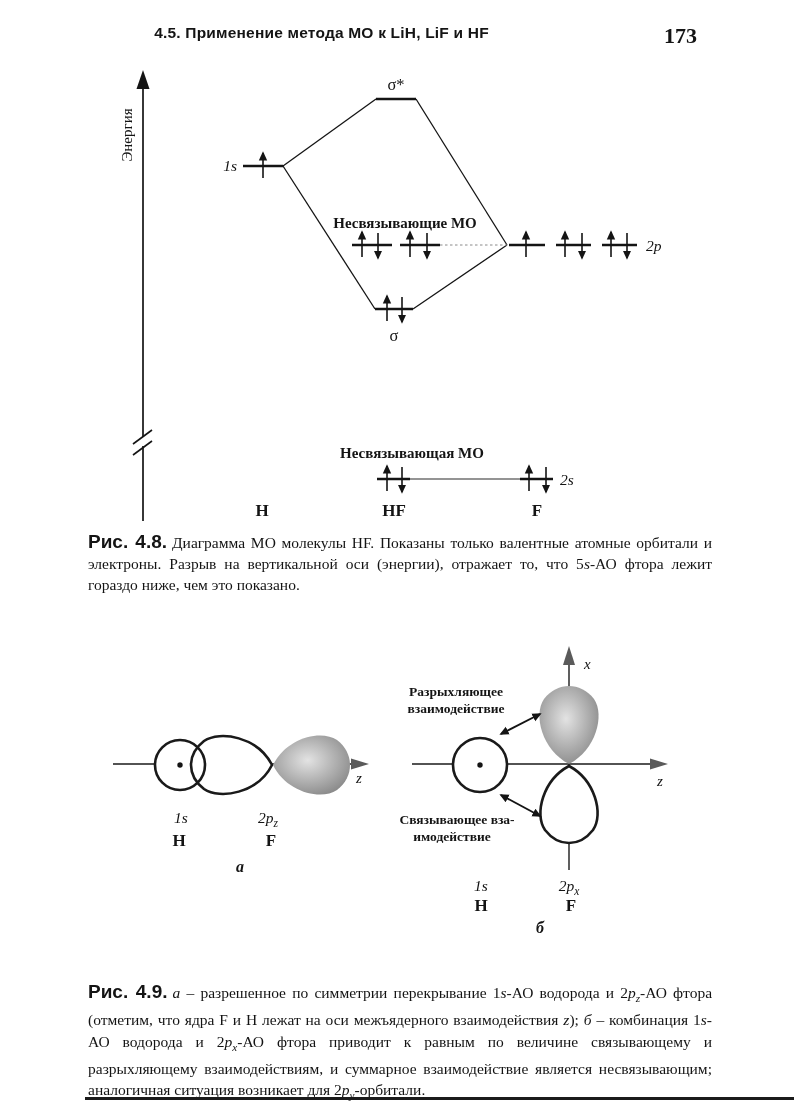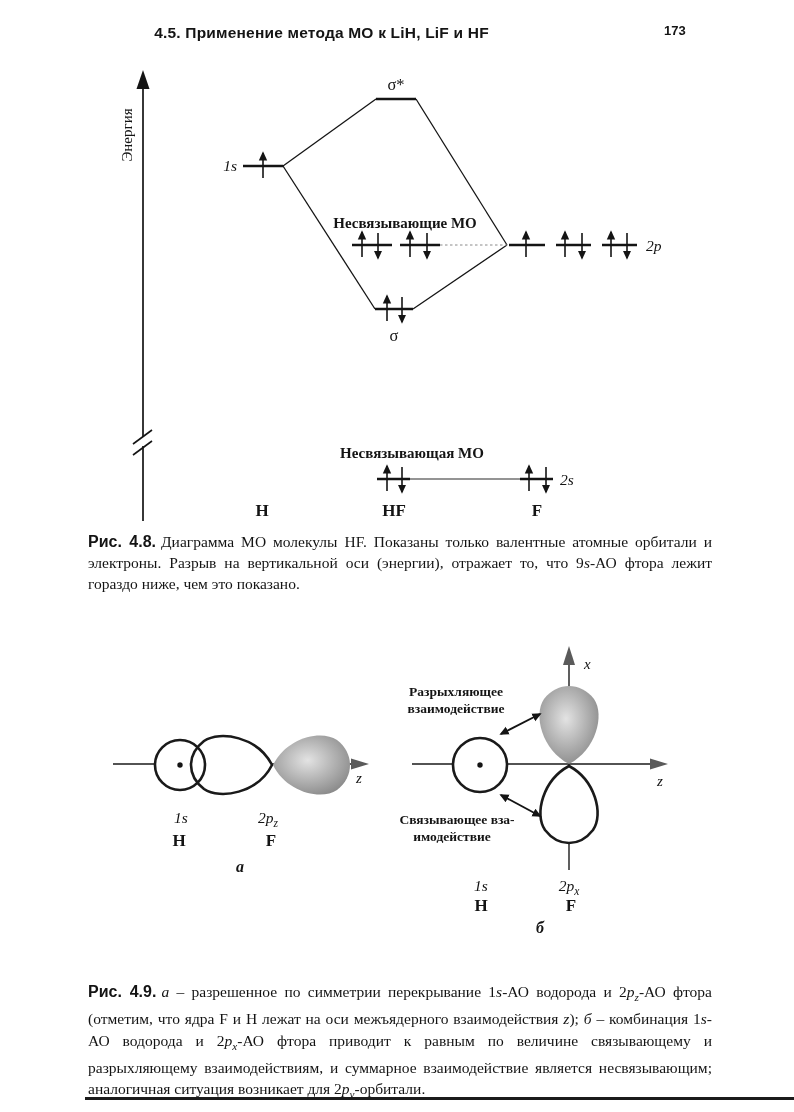--- a/index.html
+++ b/index.html
@@ -4,37 +4,37 @@
 <style>
   html,body{margin:0;padding:0;}
   body{background:#ffffff;font-family:"Liberation Serif","DejaVu Serif",serif;color:#141414;}
   #page{position:relative;width:794px;height:1112px;background:#ffffff;overflow:hidden;}
 
   
   .running-head{position:absolute;top:24px;left:0;width:643px;text-align:center;
     font-family:"Liberation Sans","DejaVu Sans",sans-serif;font-size:15.5px;font-weight:600;
     letter-spacing:0.2px;}
   .page-num{position:absolute;top:23px;left:664px;width:60px;text-align:left;
-    font-family:Liberation Sans, sans-serif;font-size:13px;font-weight:700;}
+    font-family:Liberation Serif, serif;font-size:22px;font-weight:700;}
 
   
   svg.figures{position:absolute;left:0;top:0;width:794px;height:1112px;}
   svg text{fill:#141414;}
   .ser{font-family:"Liberation Serif","DejaVu Serif",serif;}
   .lvl{stroke:#141414;stroke-width:2.4;}
   .conn{stroke:#141414;stroke-width:1.3;fill:none;}
   .earr{stroke:#141414;stroke-width:1.6;}
   .darr{stroke:#141414;stroke-width:1.9;}
   .orbline{stroke:#1a1a1a;stroke-width:1.4;}
 
   
   .caption{position:absolute;left:88px;width:624px;margin:0;text-align:justify;
     font-size:15.5px;line-height:21.2px;}
   .cap-label{font-family:"Liberation Sans","DejaVu Sans",sans-serif;font-weight:700;
-    font-size:16px;margin-right:5px;}
+    font-size:19px;margin-right:5px;}
   .caption sub{font-size:0.72em;}
   #cap48{top:531px;}
   #cap49{top:981px;}
 
   
   .bottom-rule{position:absolute;left:85px;top:1097px;width:709px;height:3px;background:#1b1b1b;}
 </style>
 </head>
 <body>
 
@@ -178,18 +178,18 @@
       <text class="ser" x="481" y="891" text-anchor="middle" font-size="15.5" font-style="italic">1s</text>
       <text class="ser" x="569" y="891" text-anchor="middle" font-size="15.5">
         <tspan font-style="italic">2p</tspan><tspan dy="4" font-size="11.5" font-style="italic">x</tspan>
       </text>
       <text class="ser" x="481" y="911" text-anchor="middle" font-size="17" font-weight="bold">H</text>
       <text class="ser" x="571" y="911" text-anchor="middle" font-size="17" font-weight="bold">F</text>
       <text class="ser" x="540" y="933" text-anchor="middle" font-size="16" font-weight="bold" font-style="italic">б</text>
     </g>
   </svg>
 
-  <p class="caption" id="cap48"><b class="cap-label">Рис. 4.8.</b><span><span>Диаграмма МО молекулы HF. Показаны только валентные атомные орбитали и электроны. Разрыв на вертикальной оси (энергии), отражает то, что 9</span><i>s</i><span>-АО фтора лежит гораздо ниже, чем это показано.</span></span></p>
+  <p class="caption" id="cap48"><b class="cap-label">Рис. 4.8.</b><span><span>Диаграмма МО молекулы HF. Показаны только валентные атомные орбитали и электроны. Разрыв на вертикальной оси (энергии), отражает то, что 5</span><i>s</i><span>-АО фтора лежит гораздо ниже, чем это показано.</span></span></p>
 
   <p class="caption" id="cap49"><b class="cap-label">Рис. 4.9.</b><span><i>а</i><span> – разрешенное по симметрии перекрывание 1</span><i>s</i><span>-АО водорода и 2</span><i>p</i><sub style="font-style: italic;">z</sub><span>-АО фтора (отметим, что ядра F и H лежат на оси межъядерного взаимодействия </span><i>z</i><span>); </span><i>б</i><span> – комбинация 1</span><i>s</i><span>-АО водорода и 2</span><i>p</i><sub style="font-style: italic;">x</sub><span>-АО фтора приводит к равным по величине связывающему и разрыхляющему взаимодействиям, и суммарное взаимодействие является несвязывающим; аналогичная ситуация возникает для 2</span><i>p</i><sub style="font-style: italic;">y</sub><span>-орбитали.</span></span></p>
 
   <div class="bottom-rule"></div>
 </div>
 
 </body></html>

